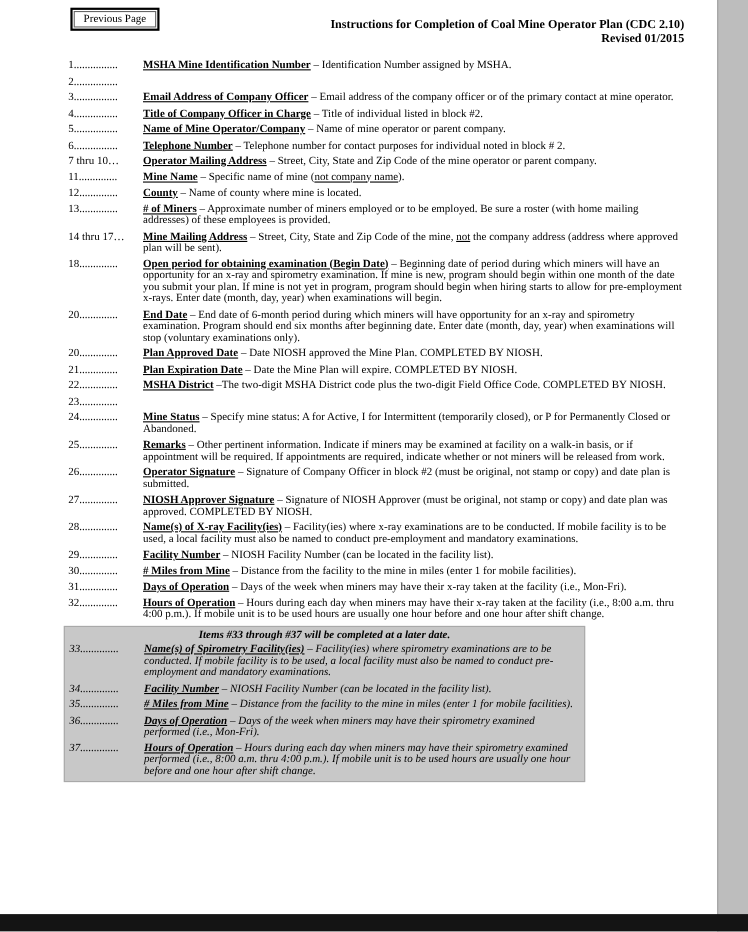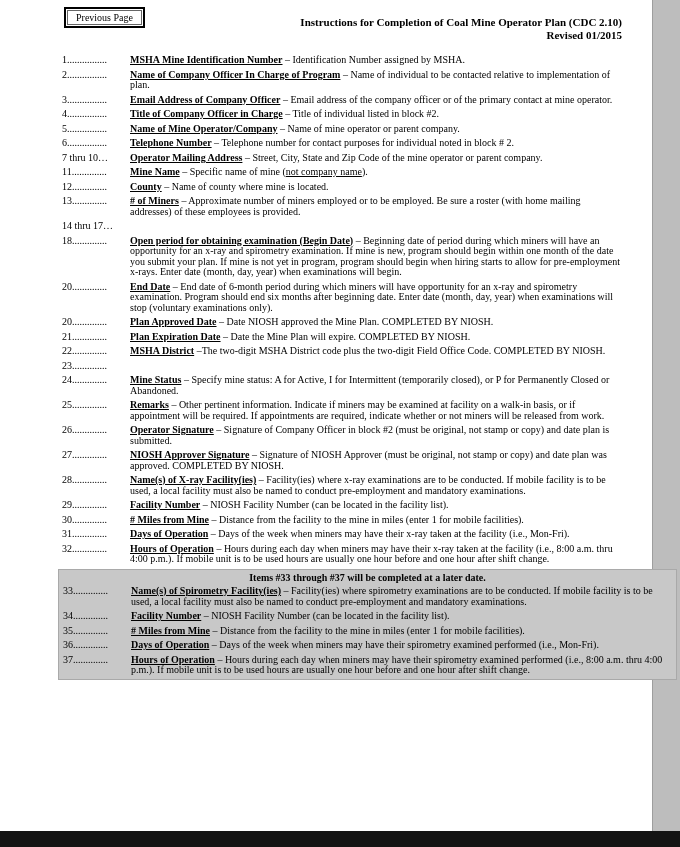--- a/index.html
+++ b/index.html
@@ -75,25 +75,26 @@
     overflow: hidden;
   }
   .body { flex: 1; }
   .term {
     font-weight: bold;
     text-decoration: underline;
   }
   .u { text-decoration: underline; }
   .shaded {
     background: #c8c8c8;
-    width: 619px;
+    width: 474px;
     margin-left: -4px;
     padding: 3px 4px 3px 4px;
     border: 1px solid #a9a9a9;
     margin-top: 2px;
+    font-style: italic;
   }
   .shaded-header {
     text-align: center;
     font-weight: bold;
     margin-bottom: 3px;
   }
   .shaded .item:last-child { margin-bottom: 0; justify-content: space-between; }
 </style>
 </head>
 <body>
@@ -110,21 +111,20 @@
     <div class="subtitle">Revised 01/2015</div>
 
     <div class="content">
       <div id="items-list">
           <div class="item">
             <span class="num">1................</span>
             <span class="body"><span class="term">MSHA Mine Identification Number</span><span> – Identification Number assigned by MSHA.</span></span>
           </div>
           <div class="item">
             <span class="num">2................</span>
-            <span class="body"><span class="term">Name of Company Officer In Charge of Program</span><span> – Name of individual to be contacted relative to implementation of plan.</span></span>
           </div>
           <div class="item">
             <span class="num">3................</span>
             <span class="body"><span class="term">Email Address of Company Officer</span><span> – Email address of the company officer or of the primary contact at mine operator.</span></span>
           </div>
           <div class="item">
             <span class="num">4................</span>
             <span class="body"><span class="term">Title of Company Officer in Charge</span><span> – Title of individual listed in block #2.</span></span>
           </div>
           <div class="item">
@@ -146,20 +146,21 @@
           <div class="item">
             <span class="num">12..............</span>
             <span class="body"><span class="term">County</span><span> – Name of county where mine is located.</span></span>
           </div>
           <div class="item">
             <span class="num">13..............</span>
             <span class="body"><span class="term"># of Miners</span><span> – Approximate number of miners employed or to be employed. Be sure a roster (with home mailing addresses) of these employees is provided.</span></span>
           </div>
           <div class="item">
             <span class="num">14 thru 17…</span>
+            <span class="body"><span class="term">Mine Mailing Address</span><span> – Street, City, State and Zip Code of the mine, </span><span class="u">not</span><span> the company address (address where approved plan will be sent).</span></span>
           </div>
           <div class="item">
             <span class="num">18..............</span>
             <span class="body"><span class="term">Open period for obtaining examination (Begin Date)</span><span> – Beginning date of period during which miners will have an opportunity for an x-ray and spirometry examination. If mine is new, program should begin within one month of the date you submit your plan. If mine is not yet in program, program should begin when hiring starts to allow for pre-employment x-rays. Enter date (month, day, year) when examinations will begin.</span></span>
           </div>
           <div class="item">
             <span class="num">20..............</span>
             <span class="body"><span class="term">End Date</span><span> – End date of 6-month period during which miners will have opportunity for an x-ray and spirometry examination. Program should end six months after beginning date. Enter date (month, day, year) when examinations will stop (voluntary examinations only).</span></span>
           </div>
           <div class="item">

